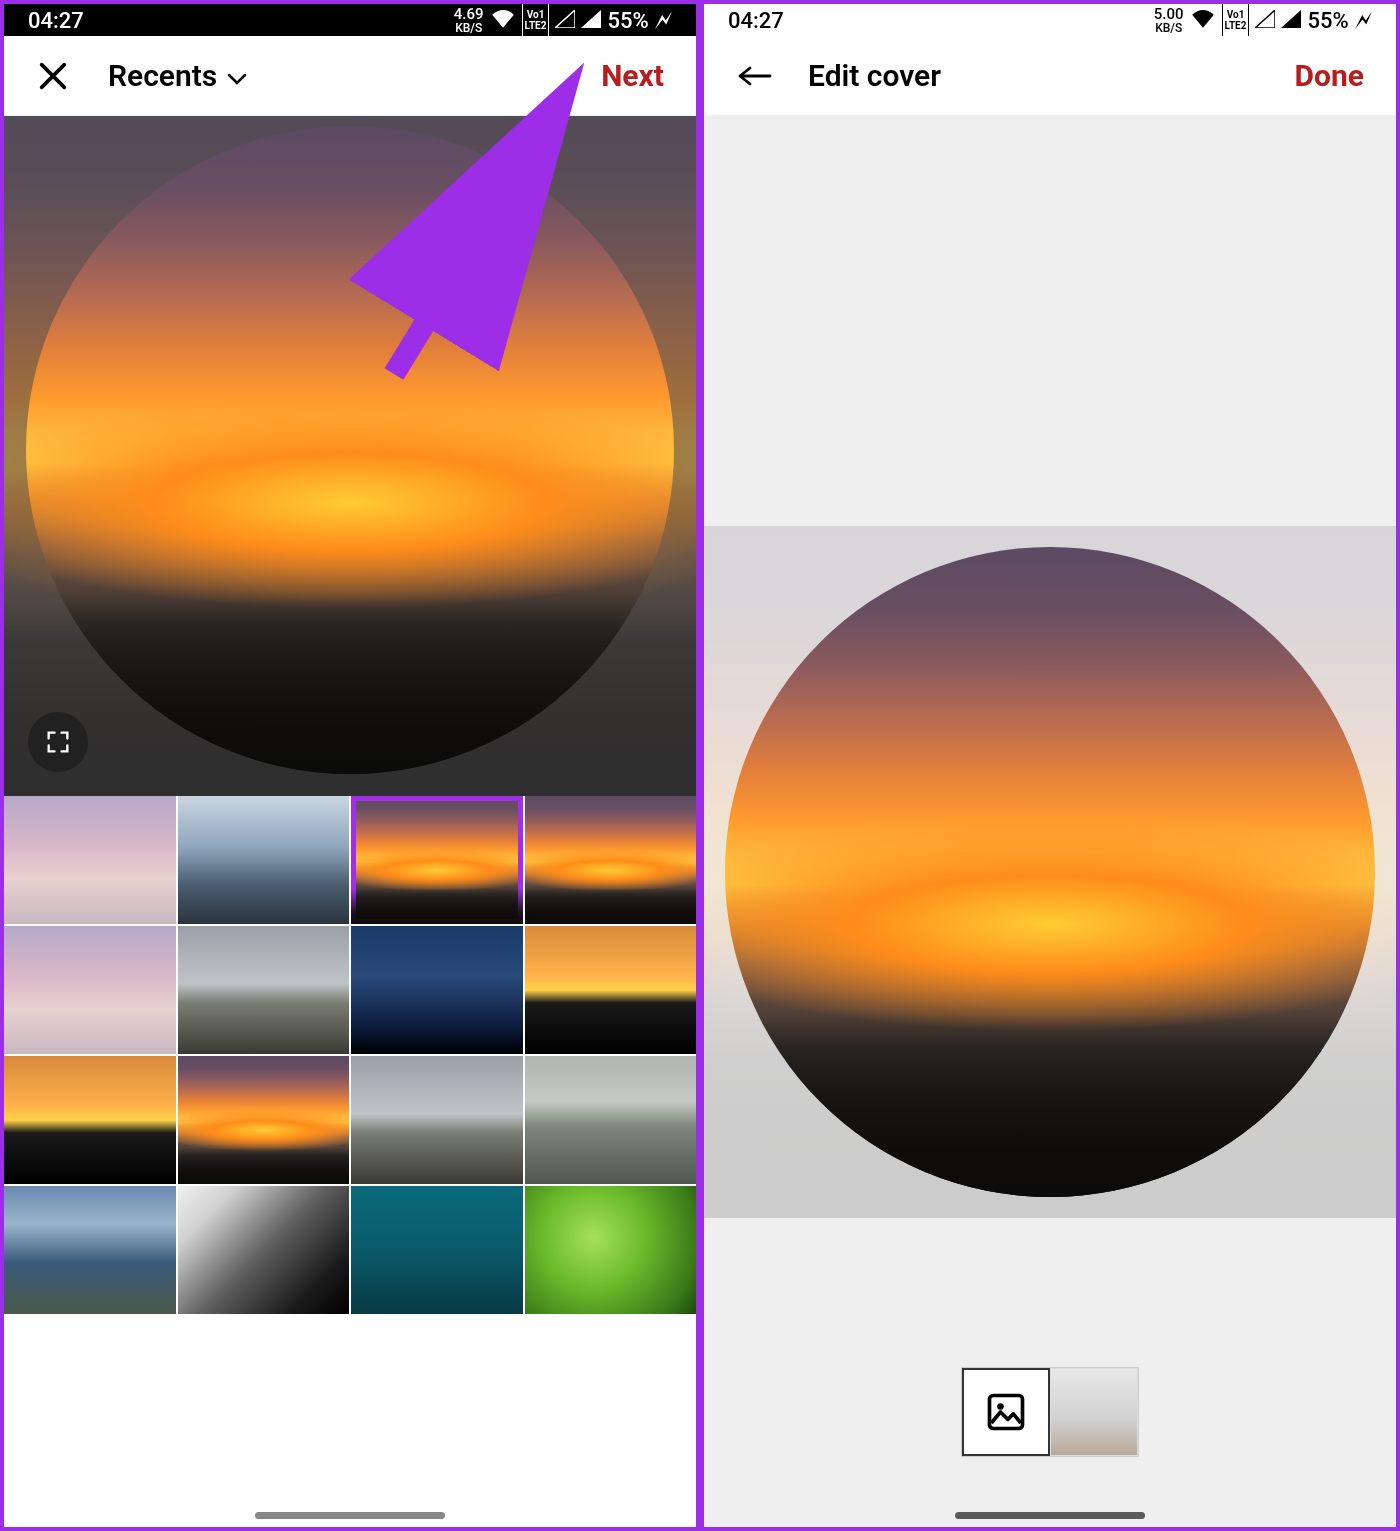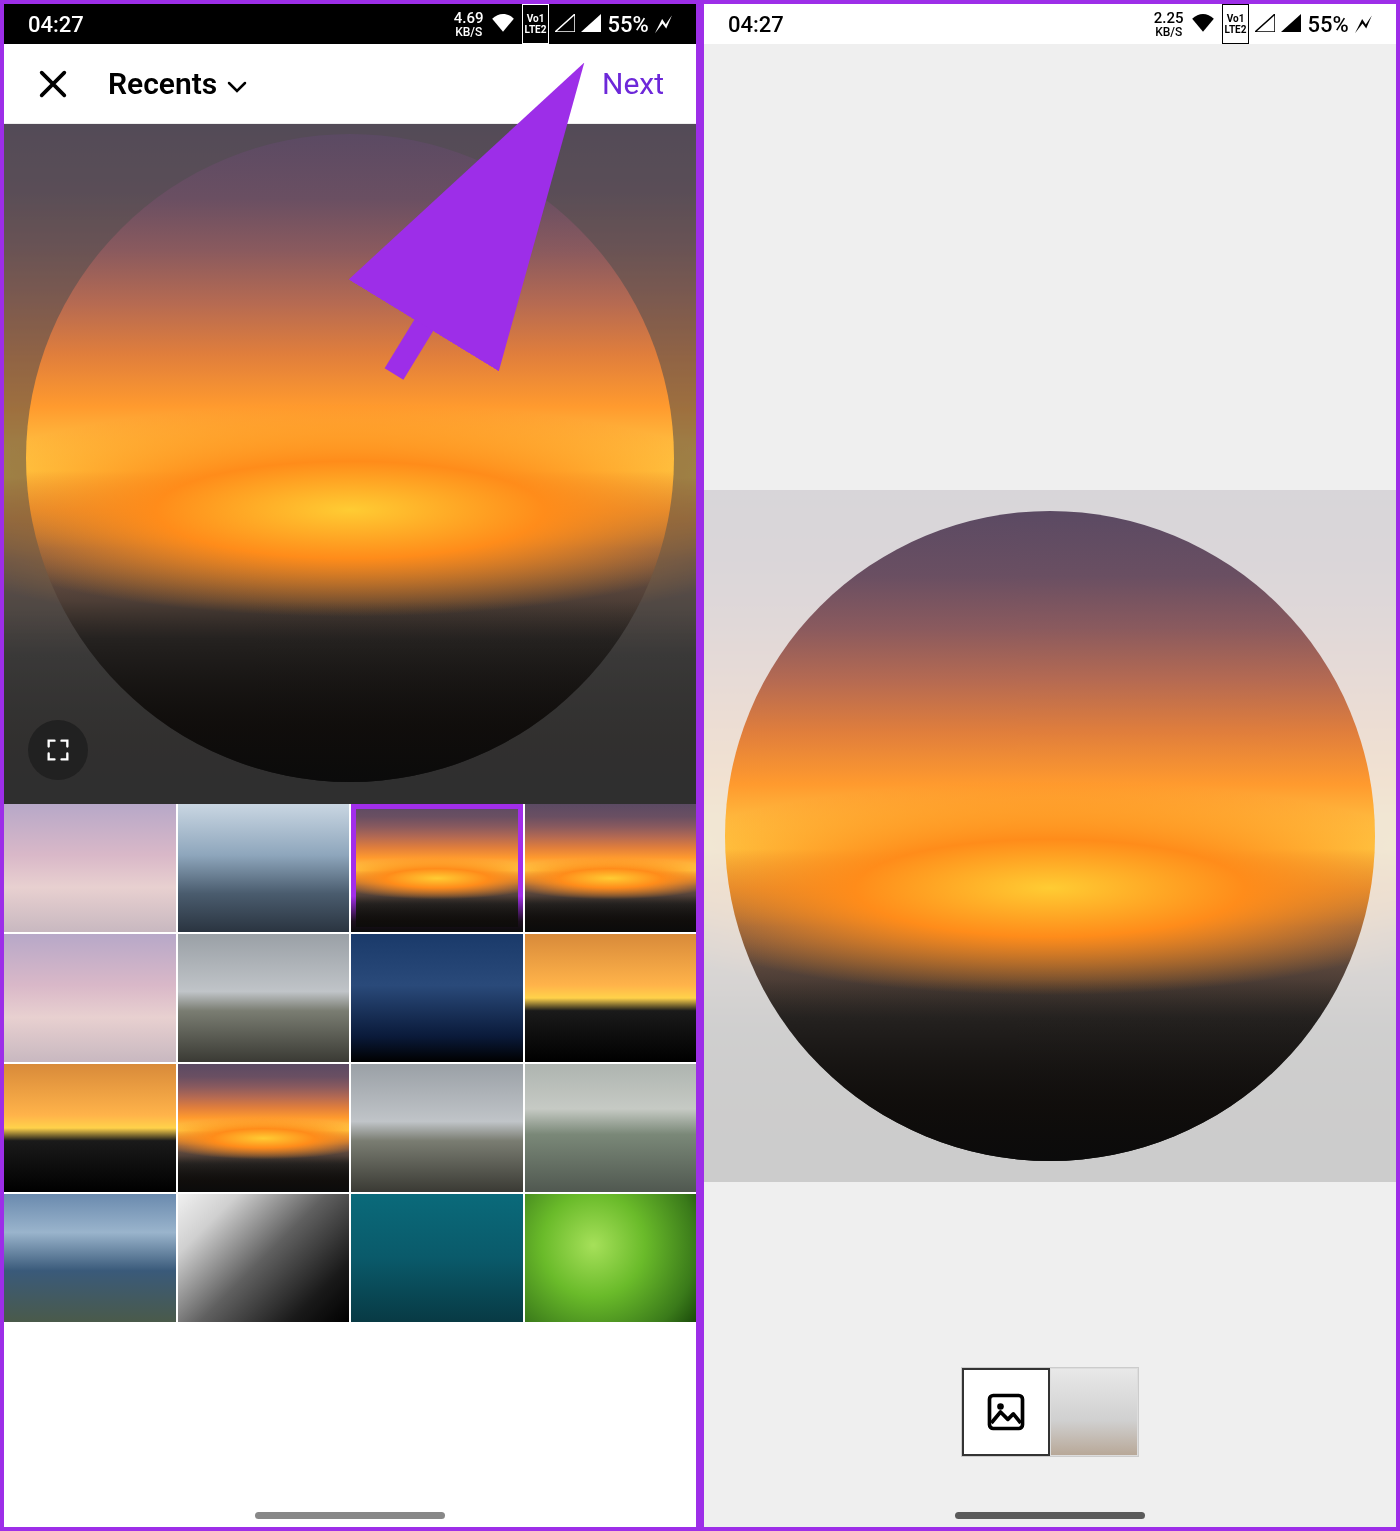--- a/index.html
+++ b/index.html
@@ -16,21 +16,21 @@
     height: 1531px;
     border: 4px solid #9d2ee8;
     background: #fff;
     position: relative;
     overflow: hidden;
     display: flex;
     flex-direction: column;
   }
   
   .status-bar {
-    height: 40px;
+    height: 32px;
     display: flex;
     justify-content: space-between;
     align-items: center;
     padding: 0 24px;
     font-size: 22px;
     font-weight: 500;
   }
   .status-bar.dark { background: #000; color: #fff; }
   .status-bar.light { background: #fff; color: #000; }
   .status-right { display: flex; align-items: center; gap: 6px; }
@@ -59,23 +59,23 @@
   .app-bar-title {
     font-size: 30px;
     font-weight: 600;
     margin-left: 28px;
     display: flex;
     align-items: center;
     gap: 10px;
   }
   .app-bar-action {
     margin-left: auto;
-    color: #6d28d9;
+    color: #b91c1c;
     font-size: 30px;
-    font-weight: 400;
+    font-weight: 700;
   }
   
   .sunset {
     background:
       radial-gradient(ellipse 120% 30% at 50% 58%, #ffcc33 0%, #ff8c1a 25%, transparent 55%),
       linear-gradient(to bottom,
         #5b4a63 0%, #6a4f62 10%, #8a5a5e 18%, #b56a52 26%,
         #e07e3c 34%, #ff9a2e 42%, #ffd24a 52%, #d48c3a 58%,
         #7a5a4a 64%, #2d2a28 78%, #111 100%);
     position: relative;
@@ -291,21 +291,21 @@
   </div>
 
   <div class="home-ind"></div>
 </div>
 
 <div class="phone">
   <div class="status-bar light">
     <span>04:27</span>
     <div class="status-right">
       <div class="kbs">
-        <div class="num">2.25</div>
+        <div class="num">5.00</div>
         <div>KB/S</div>
       </div>
       <span>
         <svg width="26" height="20" viewBox="0 0 24 18">
             <path d="M12 18 L2 6 C8 0 16 0 22 6 Z" fill="currentColor"></path>
           </svg>
       </span>
       <span class="lte-badge" style="white-space:pre;">Vo1
 LTE2</span>
       <span>
@@ -316,20 +316,31 @@
       <span>
         <svg width="20" height="18" viewBox="0 0 20 18">
             <path d="M0 18 L20 18 L20 0 Z" fill="currentColor"></path>
           </svg>
       </span>
       <span>55%</span>
       <span class="bolt">🗲</span>
     </div>
   </div>
 
+  <div class="app-bar">
+    <span class="icon-slot">
+      <svg width="38" height="28" viewBox="0 0 38 24">
+          <path d="M14 4 L4 12 L14 20 M4 12 L34 12" stroke="#000" stroke-width="2.8" fill="none" stroke-linecap="round" stroke-linejoin="round"></path>
+        </svg>
+    </span>
+    <div class="app-bar-title">
+      <span>Edit cover</span>
+    </div>
+    <span class="app-bar-action">Done</span>
+  </div>
 
   <div class="edit-preview">
     <div class="edit-sq">
       <div class="bgfade sunset"></div>
       <div class="edit-circle sunset"></div>
     </div>
 
     <div class="strip">
       <div class="strip-item">
         <svg width="44" height="44" viewBox="0 0 24 24">

